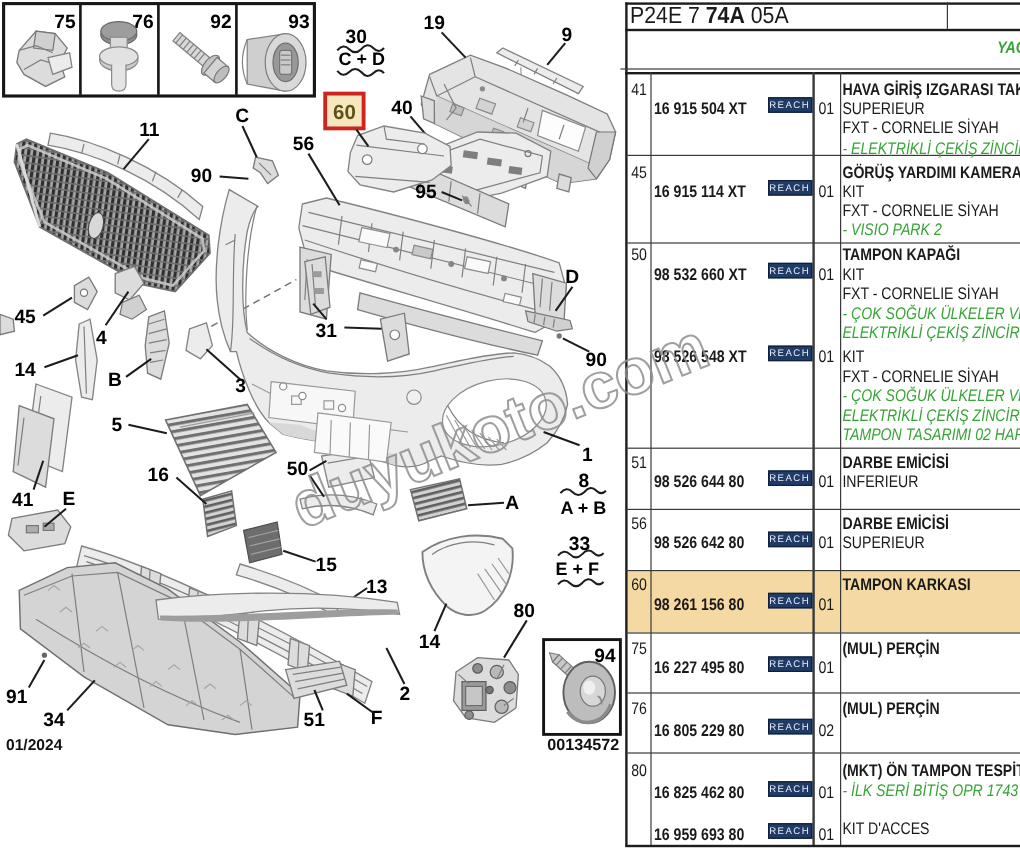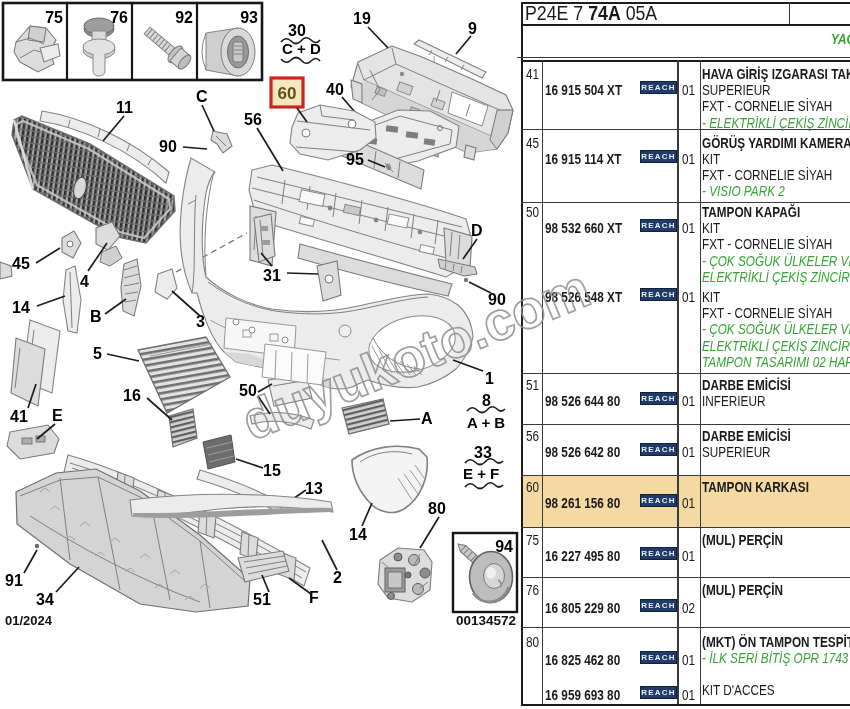--- a/index.html
+++ b/index.html
@@ -7,21 +7,21 @@
         font-family:"Liberation Sans", sans-serif;}
   .abs{position:absolute;white-space:nowrap;}
   
   .hline{position:absolute;background:#3a3a3a;height:1px;}
   .vline{position:absolute;background:#3a3a3a;width:1px;}
   .txt{position:absolute;font-size:14px;line-height:16.2px;color:#1a1a1a;white-space:nowrap;
        transform:scaleX(0.84);transform-origin:0 0;}
   .b{font-weight:bold;}
   .grn{color:#35a435;font-style:italic;}
   .reach{position:absolute;width:37px;height:13px;background:#1f3b66;border:1px solid #101f3a;
-         box-sizing:border-box;color:#e8eefc;font-size:8px;font-weight:bold;text-align:center;
+         box-sizing:border-box;color:#e8eefc;font-size:8px;font-weight:normal;
          line-height:11px;letter-spacing:1.2px;}
 </style>
 </head>
 <body>
 <div id="page">
 
   <div id="tablewrap">
 
     <div class="abs" style="left:523px;top:476px;width:327px;height:51px;background:#f5d9a2;"></div>
 

